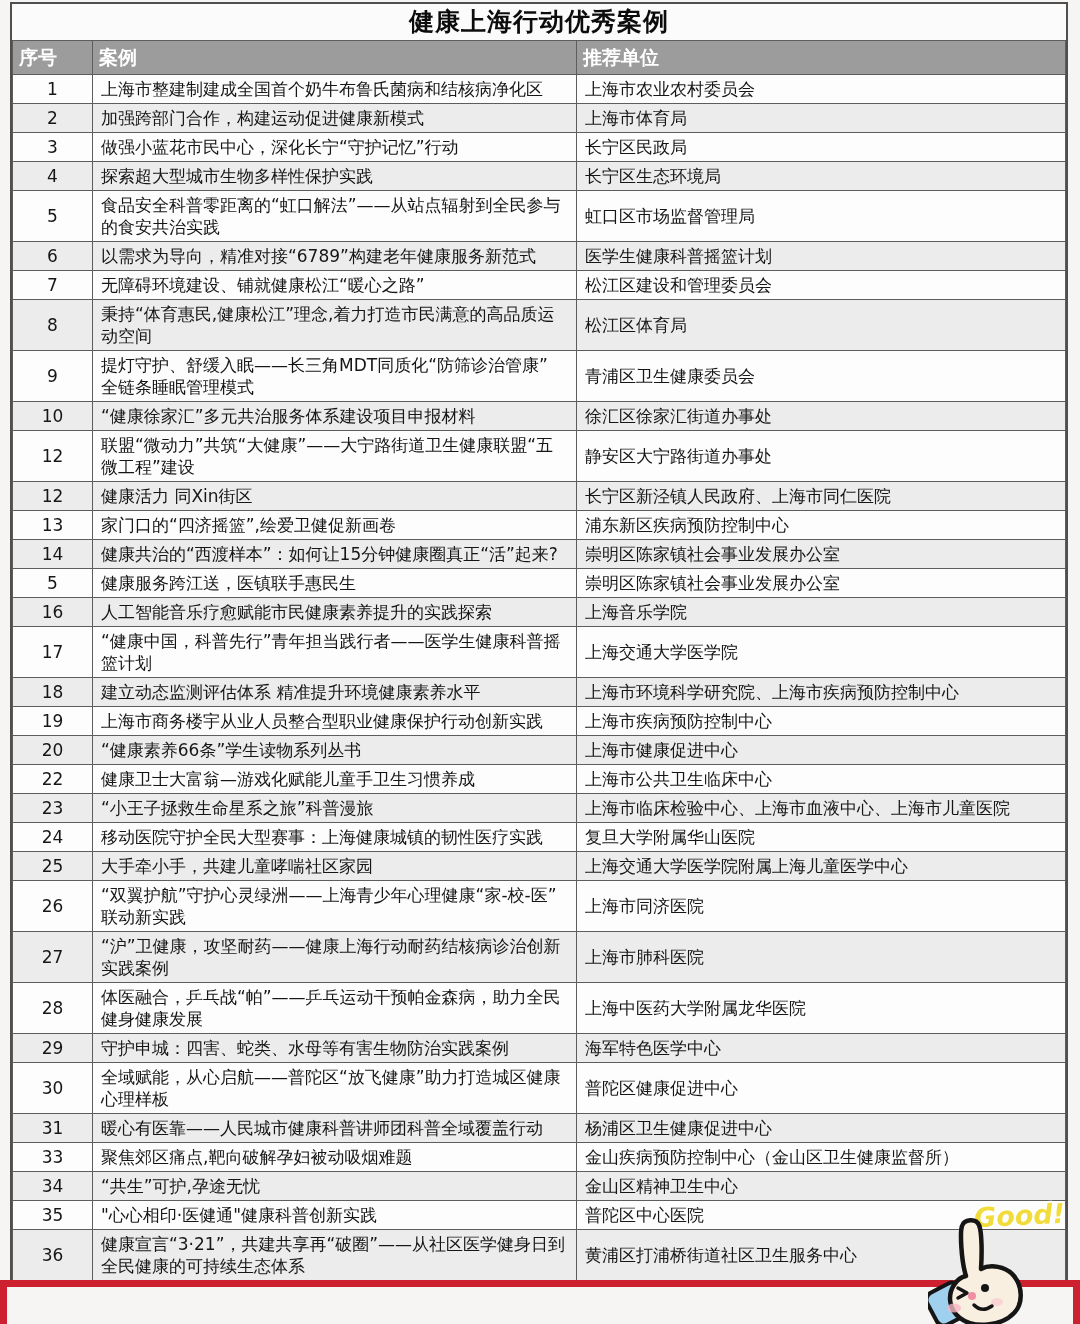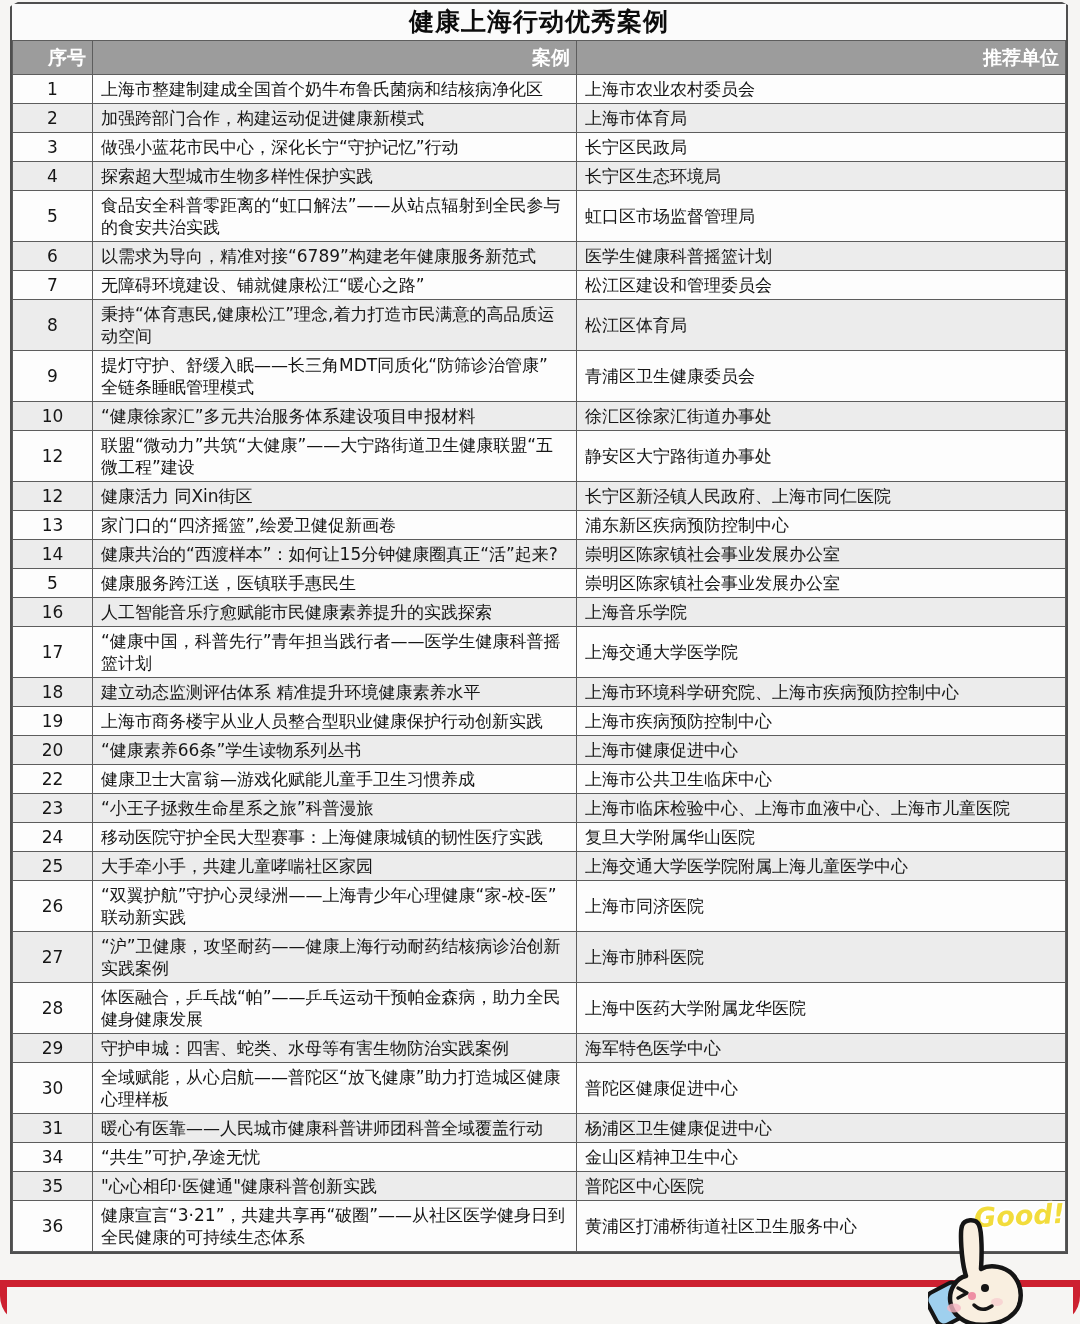--- a/index.html
+++ b/index.html
@@ -3,21 +3,21 @@
 <meta charset="utf-8">
 <style>
   html,body{margin:0;padding:0;}
   body{
     width:1080px;height:1324px;
     background:#f6f5f3;
     font-family:"DejaVu Sans","Liberation Sans",sans-serif;
     color:#1c1c1c;
     position:relative;
   }
-  #page{position:relative;width:1080px;height:1324px;overflow:hidden;border-radius:28px;}
+  #page{position:relative;width:1080px;height:1324px;overflow:hidden;}
 
   .table-frame{
     position:absolute;left:10px;top:2px;width:1058px;
     background:#fdfdfd;
     border:2px solid #4f4f4f;
     box-sizing:border-box;
   }
   .title{
     height:36px;line-height:36px;
     text-align:center;
@@ -32,21 +32,21 @@
   }
   th,td{
     border:1px solid #5d5d5d;
     box-sizing:border-box;
     overflow:hidden;
   }
   th{
     background:#9c9c9c;color:#ffffff;
     font-size:19px;font-weight:bold;
     height:34px;padding:0 6px;
-    text-align:right;
+    text-align:left;
   }
   td{
     font-size:17px;line-height:22px;
     padding:3px 8px;
     vertical-align:middle;
     color:#161616;
   }
   td.c-no{text-align:center;padding:3px 2px;}
   tbody tr:nth-child(even) td{background:#ececec;}
   tbody tr:nth-child(odd) td{background:#fdfdfd;}
@@ -240,20 +240,25 @@
             <td class="c-no">30</td>
             <td class="c-case">全域赋能，从心启航——普陀区“放飞健康”助力打造城区健康心理样板</td>
             <td class="c-unit">普陀区健康促进中心</td>
           </tr>
           <tr>
             <td class="c-no">31</td>
             <td class="c-case">暖心有医靠——人民城市健康科普讲师团科普全域覆盖行动</td>
             <td class="c-unit">杨浦区卫生健康促进中心</td>
           </tr>
           <tr>
+            <td class="c-no">33</td>
+            <td class="c-case">聚焦郊区痛点,靶向破解孕妇被动吸烟难题</td>
+            <td class="c-unit">金山疾病预防控制中心（金山区卫生健康监督所）</td>
+          </tr>
+          <tr>
             <td class="c-no">34</td>
             <td class="c-case">“共生”可护,孕途无忧</td>
             <td class="c-unit">金山区精神卫生中心</td>
           </tr>
           <tr>
             <td class="c-no">35</td>
             <td class="c-case">"心心相印·医健通"健康科普创新实践</td>
             <td class="c-unit">普陀区中心医院</td>
           </tr>
           <tr>

